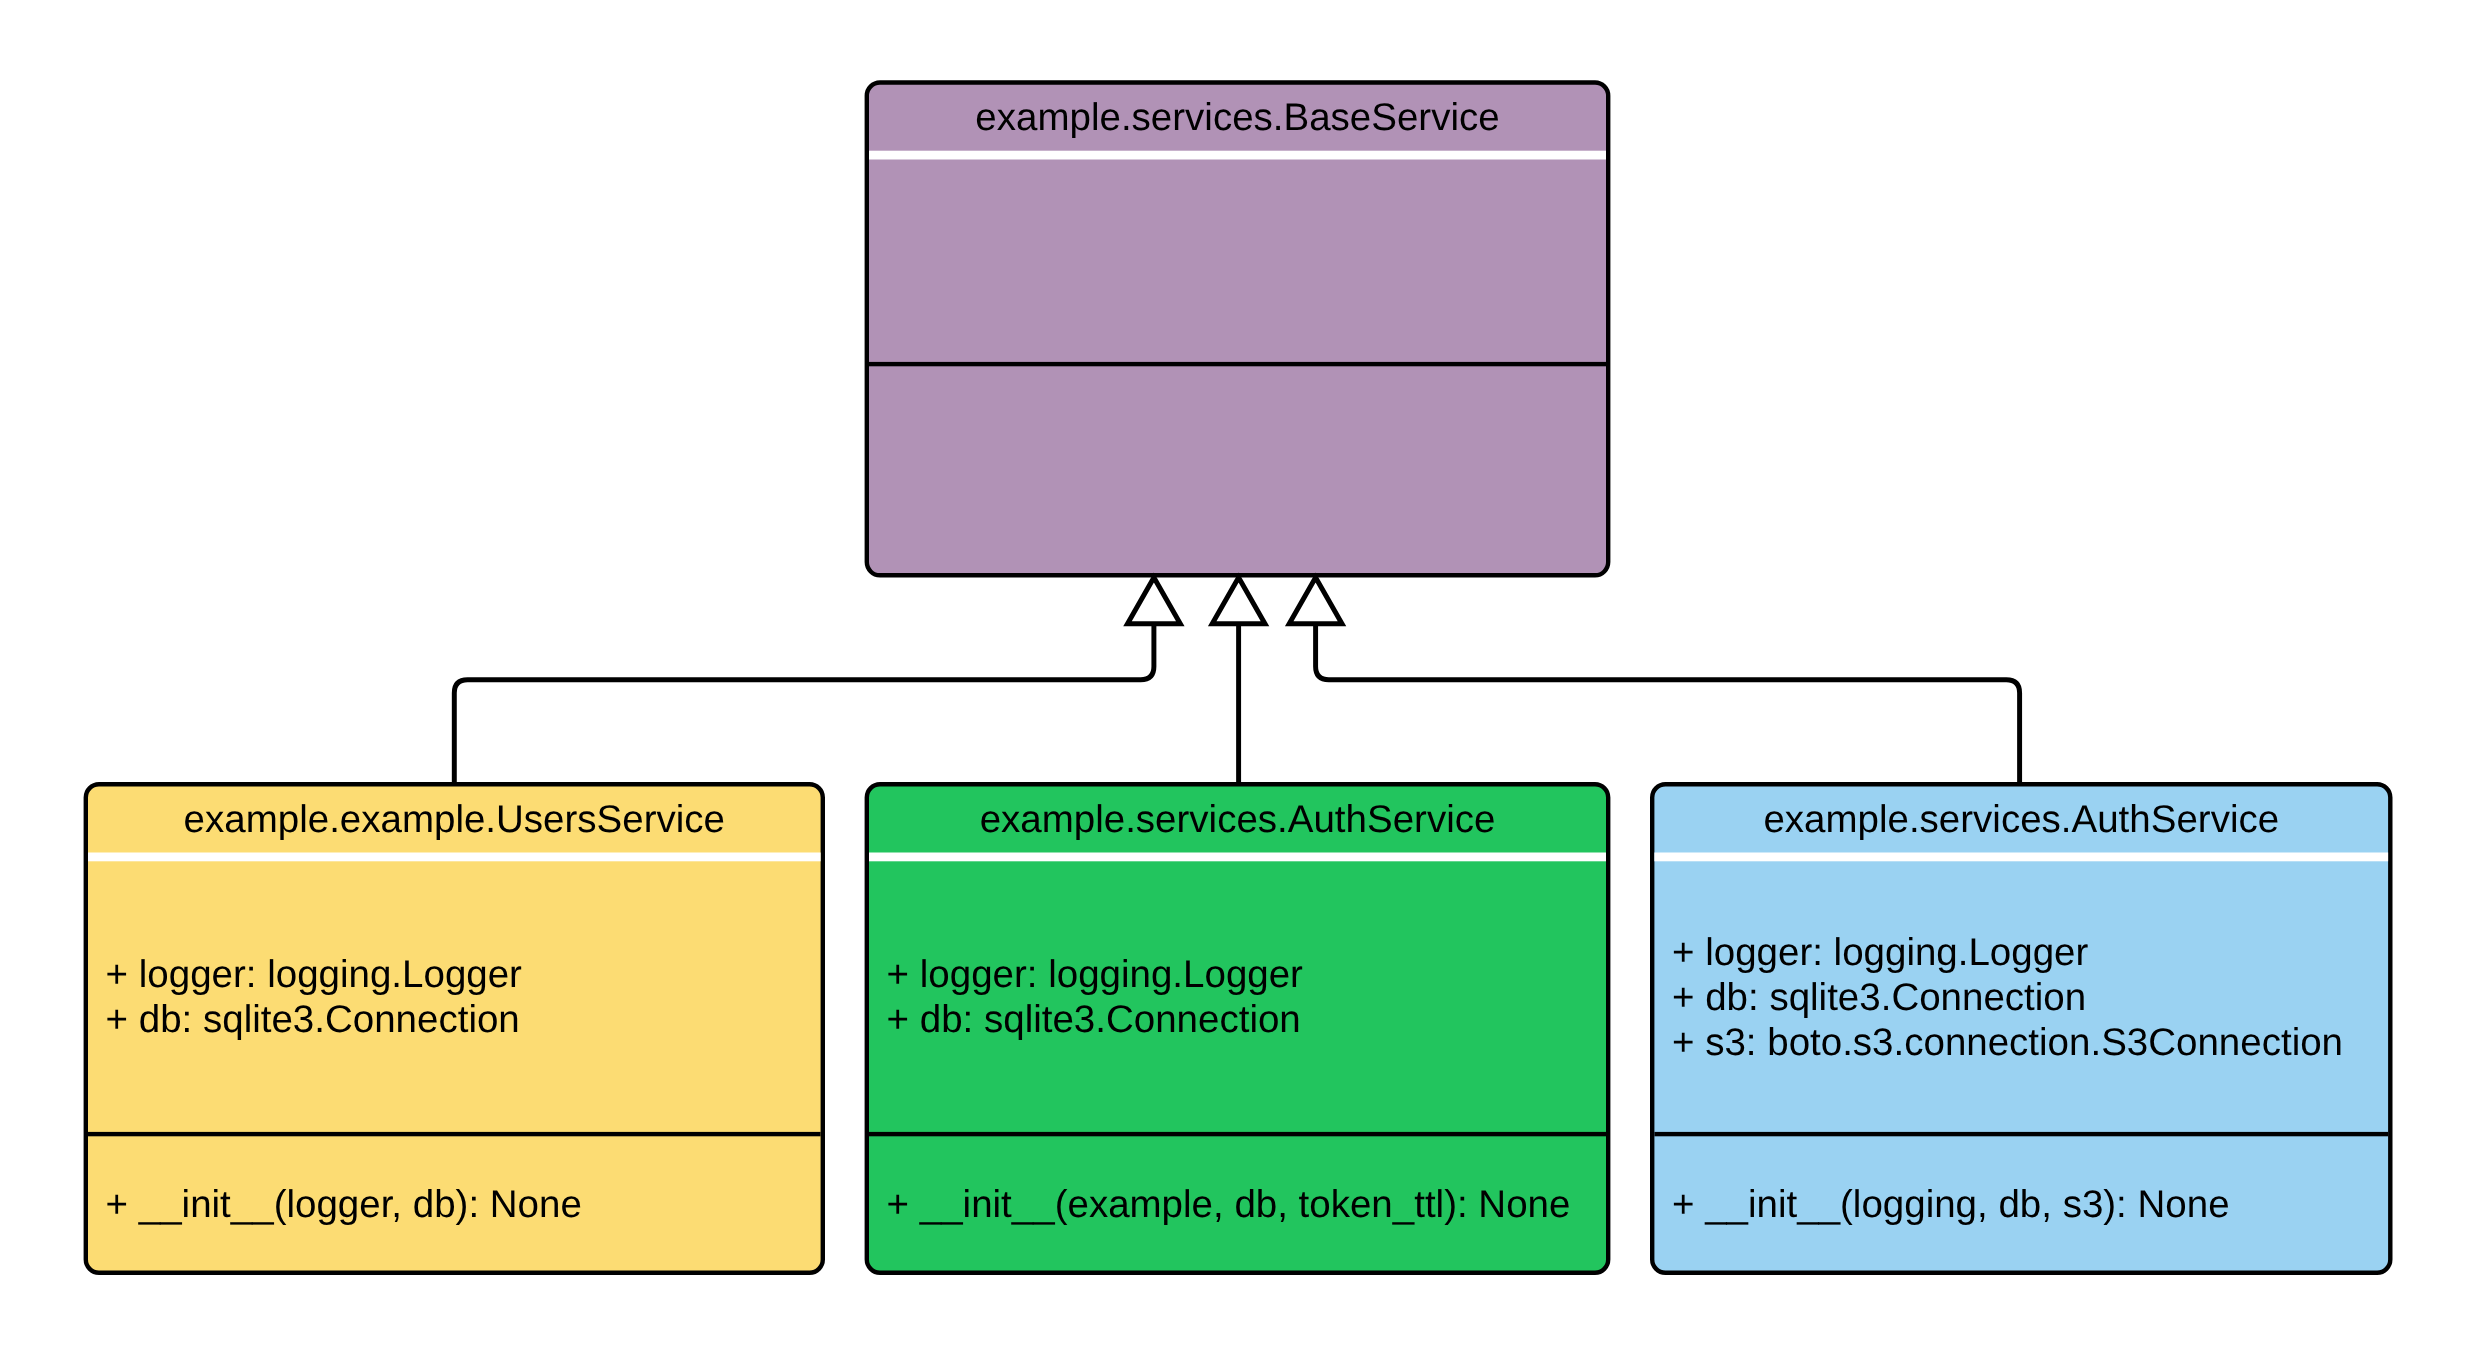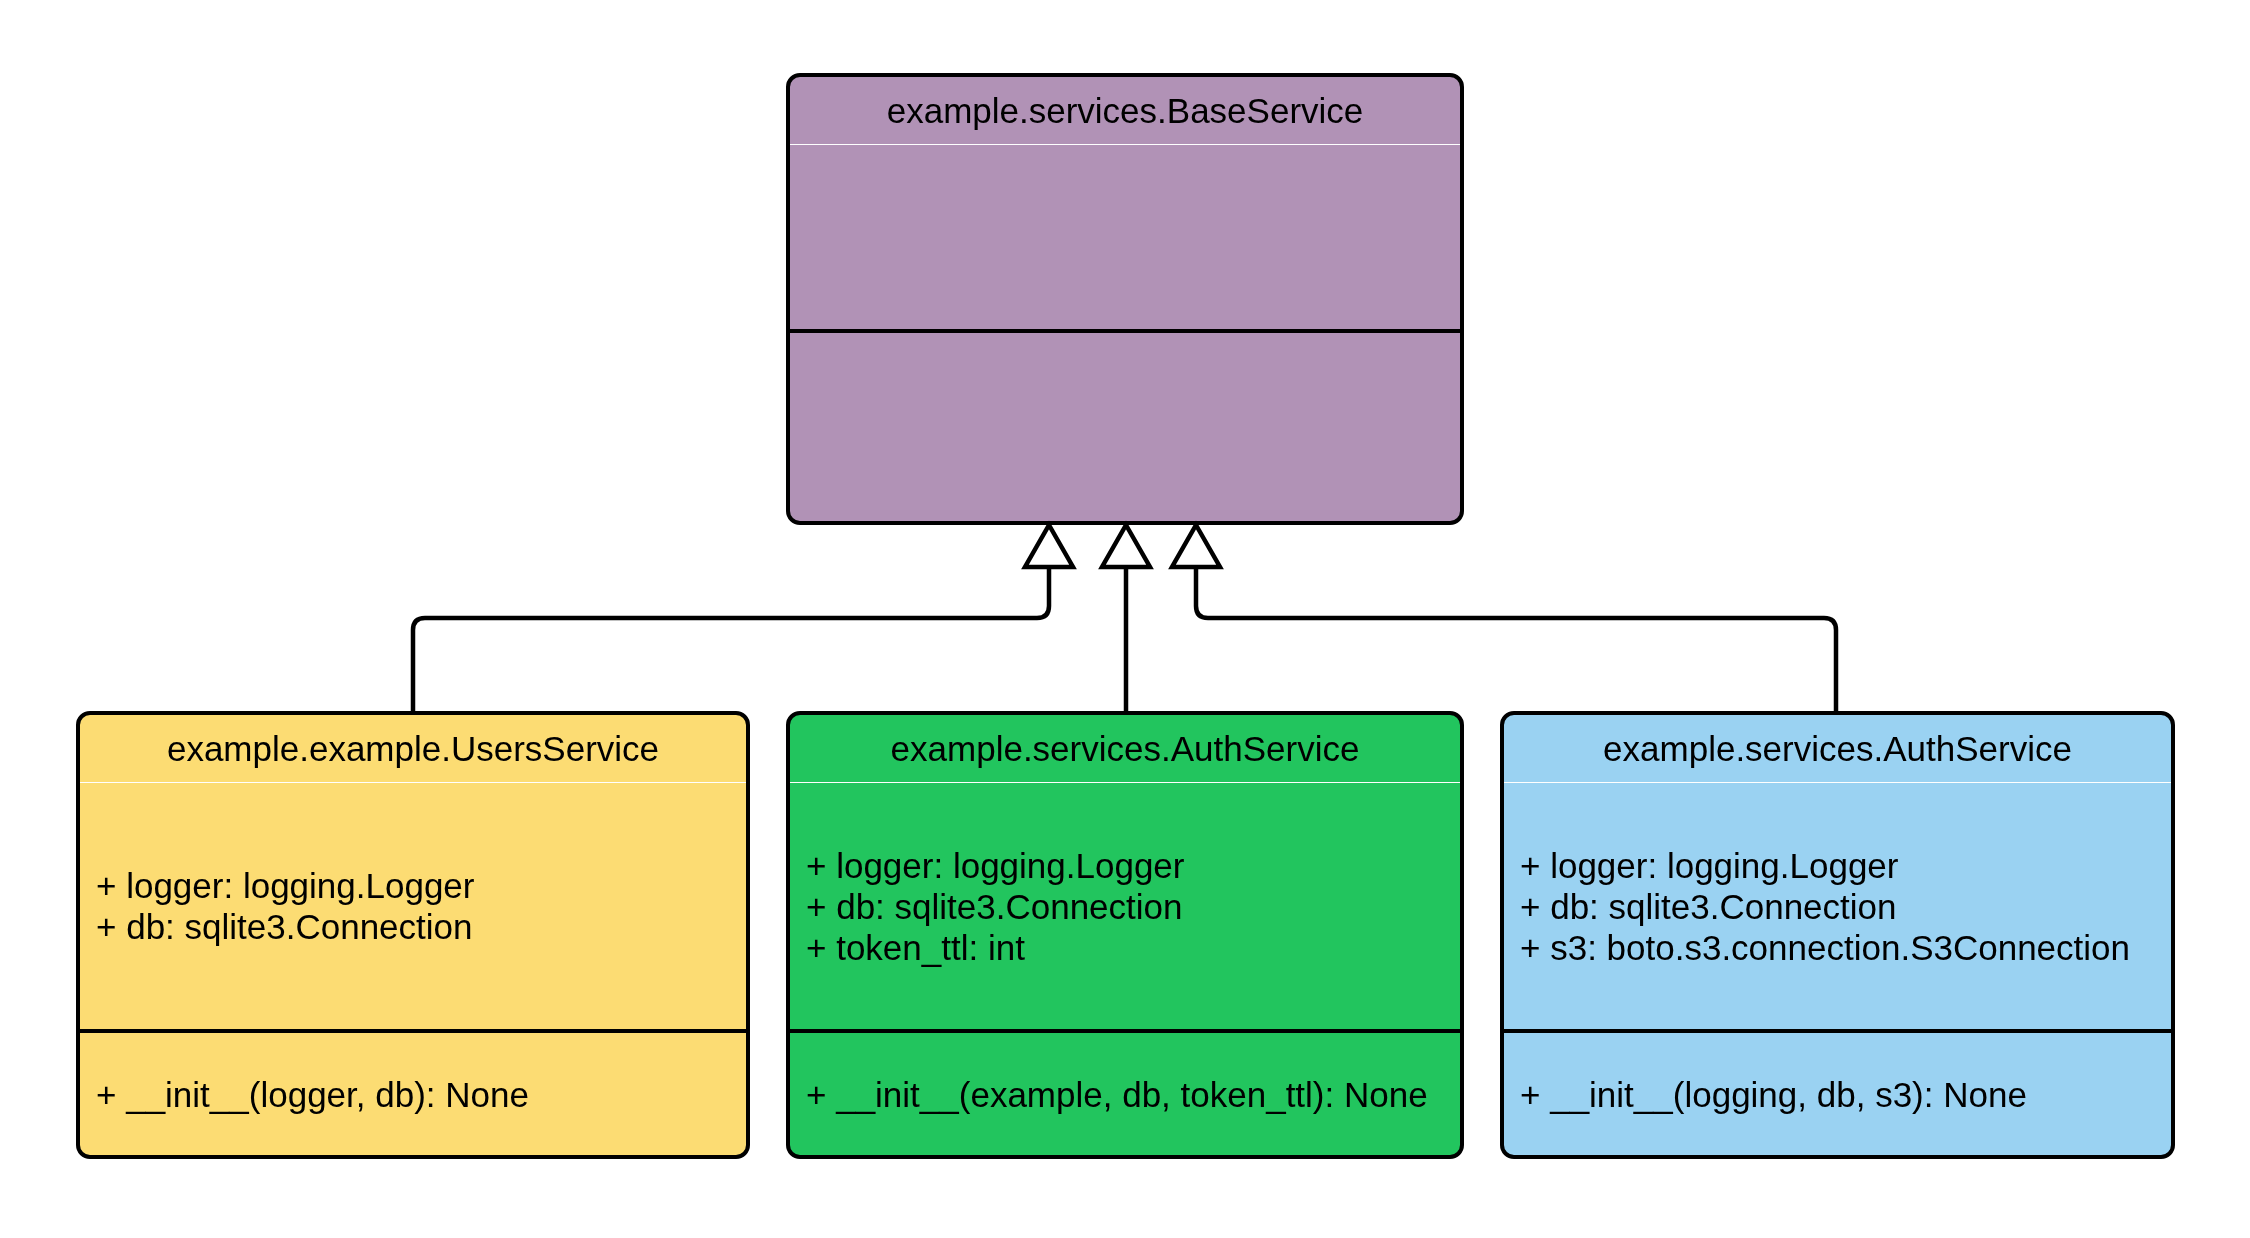--- a/index.html
+++ b/index.html
@@ -30,21 +30,21 @@
     z-index: 1;
     box-sizing: border-box;
     border: 4px solid #000000;
     border-radius: 14px;
     display: flex;
     flex-direction: column;
     color: #000000;
   }
   .cls-title {
     box-sizing: border-box;
-    border-bottom: 1px solid #ffffff;
+    border-bottom: 8px solid #ffffff;
     display: flex;
     align-items: center;
     justify-content: center;
     font-size: 35px;
     white-space: nowrap;
   }
   .cls-attrs {
     box-sizing: border-box;
     border-bottom: 4px solid #000000;
     display: flex;
@@ -107,21 +107,20 @@
     <div class="cls-methods">
         <div class="member-line">+ __init__(logger, db): None</div>
       </div>
   </div>
 
   <div class="uml-class" id="cls-auth" style="background-color: #22c55e;">
     <div class="cls-title">example.services.AuthService</div>
     <div class="cls-attrs">
         <div class="member-line">+ logger: logging.Logger</div>
         <div class="member-line">+ db: sqlite3.Connection</div>
-        <div class="member-line">+ token_ttl: int</div>
       </div>
     <div class="cls-methods">
         <div class="member-line">+ __init__(example, db, token_ttl): None</div>
       </div>
   </div>
 
   <div class="uml-class" id="cls-photo" style="background-color: rgb(154, 210, 242);">
     <div class="cls-title">example.services.AuthService</div>
     <div class="cls-attrs">
         <div class="member-line">+ logger: logging.Logger</div>

